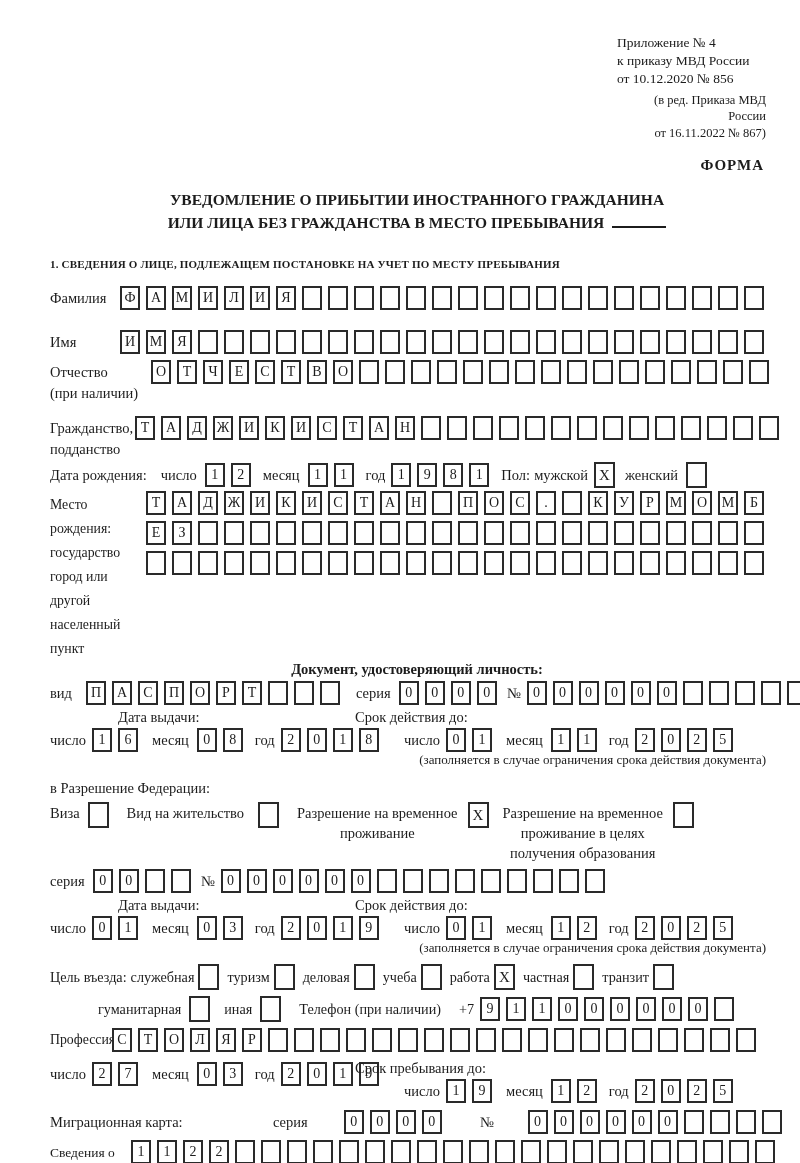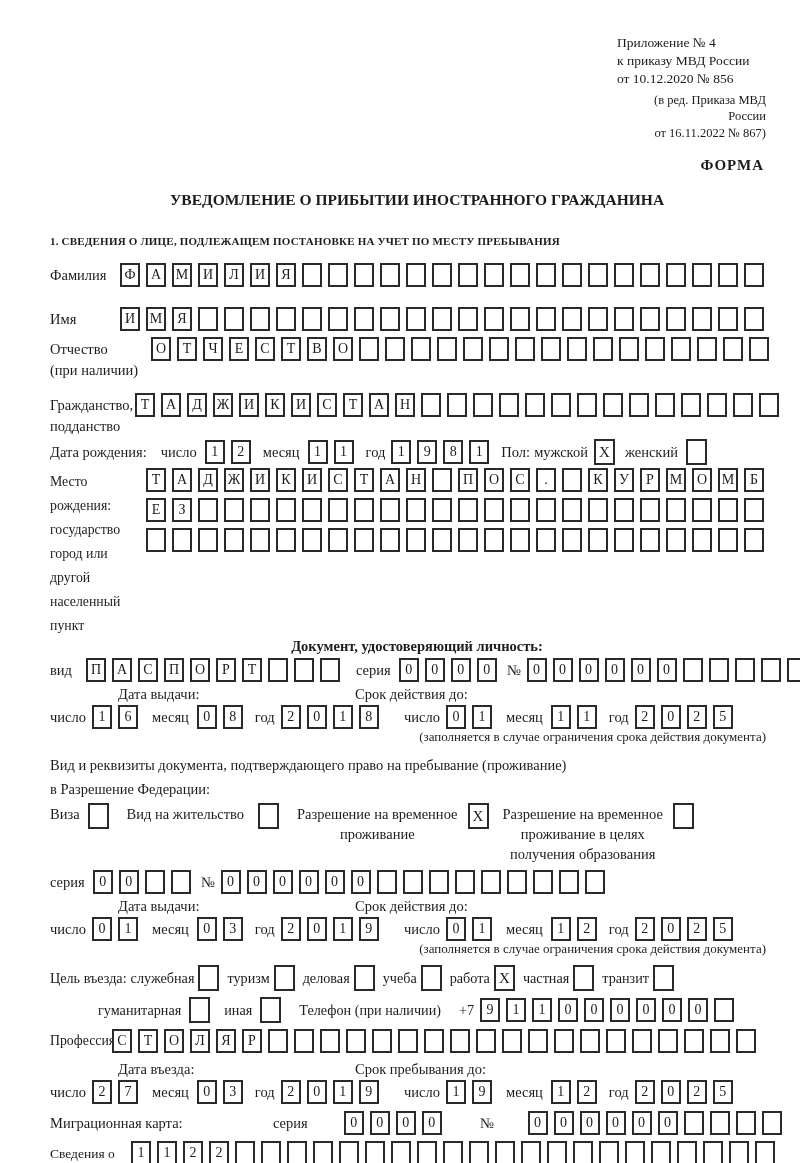--- a/index.html
+++ b/index.html
@@ -77,20 +77,23 @@
     <div class="note">
       <div>(в ред. Приказа МВД России</div>
       <div>от 16.11.2022 № 867)</div>
     </div>
   </div>
 
   <div class="forma">ФОРМА</div>
 
   <div class="title">
     <div>УВЕДОМЛЕНИЕ О ПРИБЫТИИ ИНОСТРАННОГО ГРАЖДАНИНА</div>
+    <div>
+      <span>ИЛИ ЛИЦА БЕЗ ГРАЖДАНСТВА В МЕСТО ПРЕБЫВАНИЯ</span><span class="blank"></span>
+    </div>
   </div>
 
   <div class="sec">1. СВЕДЕНИЯ О ЛИЦЕ, ПОДЛЕЖАЩЕМ ПОСТАНОВКЕ НА УЧЕТ ПО МЕСТУ ПРЕБЫВАНИЯ</div>
 
   <div class="row" style="margin-top:16px">
     <span class="lbl w70">Фамилия</span>
     <span class="cells">
         <span class="cell">Ф</span>
         <span class="cell">А</span>
         <span class="cell">М</span>
@@ -413,21 +416,20 @@
             <span class="cell">0</span>
             <span class="cell">2</span>
             <span class="cell">5</span>
           </span>
       </div>
     </div>
   </div>
   <div class="note">(заполняется в случае ограничения срока действия документа)</div>
 
   <div style="margin-top:8px; line-height:24px;">
-    <div>Вид и реквизиты документа, подтверждающего право на пребывание (проживание)</div>
     <div>в Разрешение Федерации:</div>
   </div>
 
   <div class="row" style="margin-top:2px">
     <div class="opt mr18">
       <span class="optlbl left mr8">Виза</span>
       <span class="cb"></span>
     </div>
     <div class="opt mr18">
       <span class="optlbl left mr14">Вид на жительство</span>
@@ -591,21 +593,20 @@
         <span class="cell"></span>
         <span class="cell"></span>
         <span class="cell"></span>
         <span class="cell"></span>
         <span class="cell"></span>
       </span>
   </div>
 
   <div class="daterow" style="margin-top:8px">
     <div class="dcol-l">
-      <div class="dhead">Дата въезда:</div>
       <div class="dgrp">
         <span class="lbl mr6">число</span>
         <span class="cells mr8">
             <span class="cell">2</span>
             <span class="cell">7</span>
           </span>
         <span class="lbl mr8">месяц</span>
         <span class="cells mr6">
             <span class="cell">0</span>
             <span class="cell">3</span>

